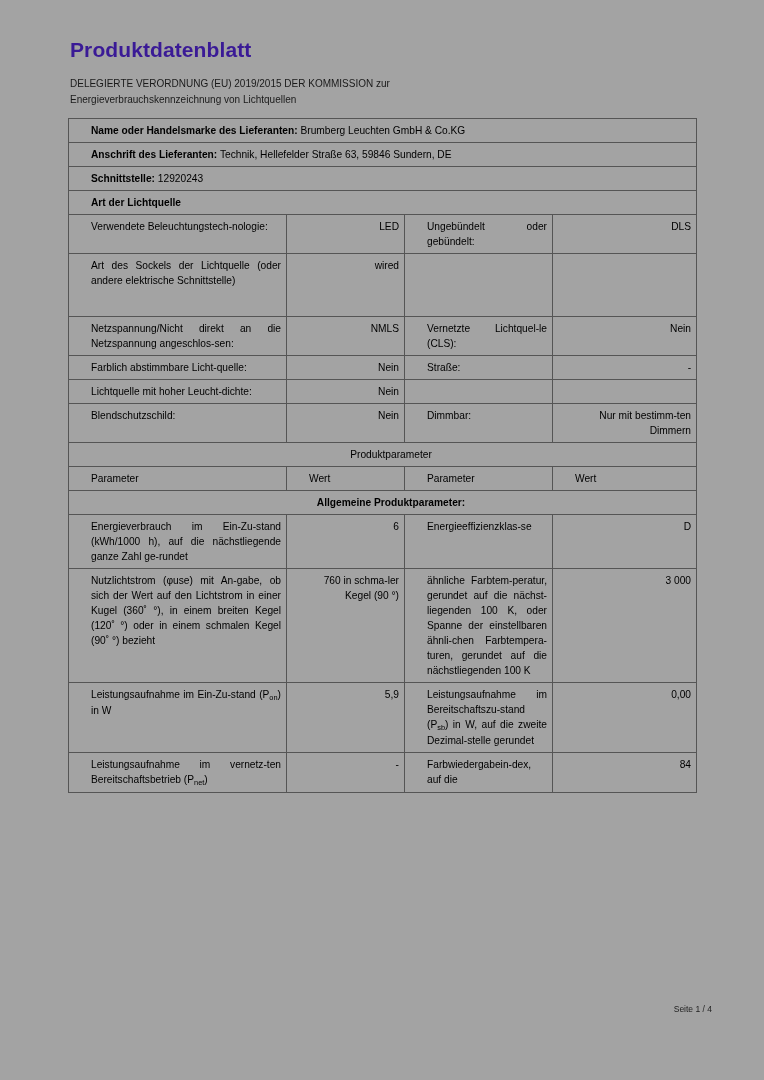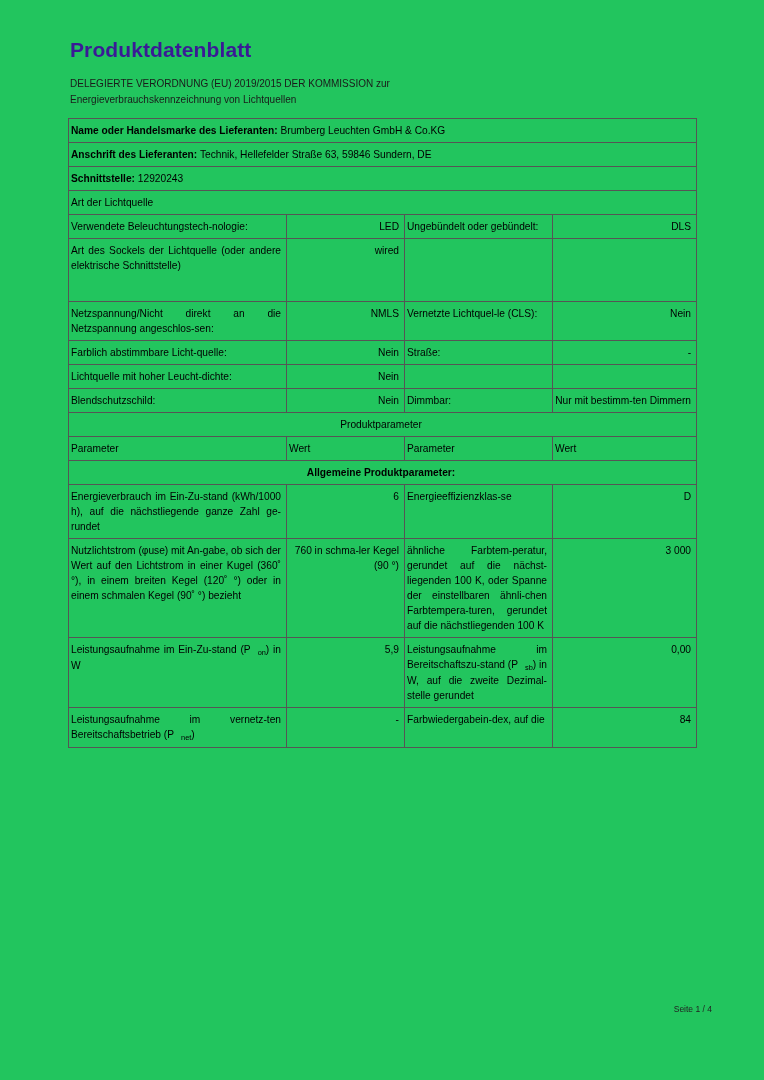--- a/index.html
+++ b/index.html
@@ -13,21 +13,21 @@
     font-family: "Liberation Sans", sans-serif;
     color: #000000;
     position: relative;
     overflow: hidden;
   }
   .page {
     position: absolute;
     left: 0; top: 0;
     width: 764px;
     height: 1080px;
-    background: #22c55e;
+    background: #a3a3a3;
   }
   .sheet {
     position: absolute;
     left: 68px;
     top: 38px;
     width: 628px;
   }
   .doc-title {
     font-size: 21px;
     font-weight: bold;
@@ -41,55 +41,54 @@
     margin: 0 0 10px 2px;
     color: #1a1a1a;
   }
   table.main {
     border-collapse: collapse;
     width: 628px;
     table-layout: fixed;
   }
   table.main td {
     border: 1px solid #555555;
-    padding: 4px 5px 4px 2px;
+    padding: 4px 5px 4px 22px;
     font-size: 10.2px;
     line-height: 15px;
     vertical-align: top;
     color: #000;
   }
   .hdr-row td {
     font-size: 10.2px;
   }
   .b { font-weight: bold; }
   .ctr { text-align: right; }
   .just {
     text-align: justify;
     text-justify: inter-word;
     hyphens: manual;
   }
   .section-label td {
-    font-weight: normal;
+    font-weight: bold;
   }
   .center-band {
     text-align: center;
   }
   .footer {
     position: absolute;
     right: 52px;
     top: 1004px;
     font-size: 8.5px;
     color: #222;
   }
   sub {
     font-size: 7.4px;
     vertical-align: baseline;
     position: relative;
     top: 2px;
-    margin-left: 7px;
   }
   .cell-pad-lg { padding-top: 6px; padding-bottom: 6px; }
 </style>
 </head>
 <body>
 
 <div class="page">
   <div class="sheet">
 
     <div class="doc-title">Produktdatenblatt</div>

